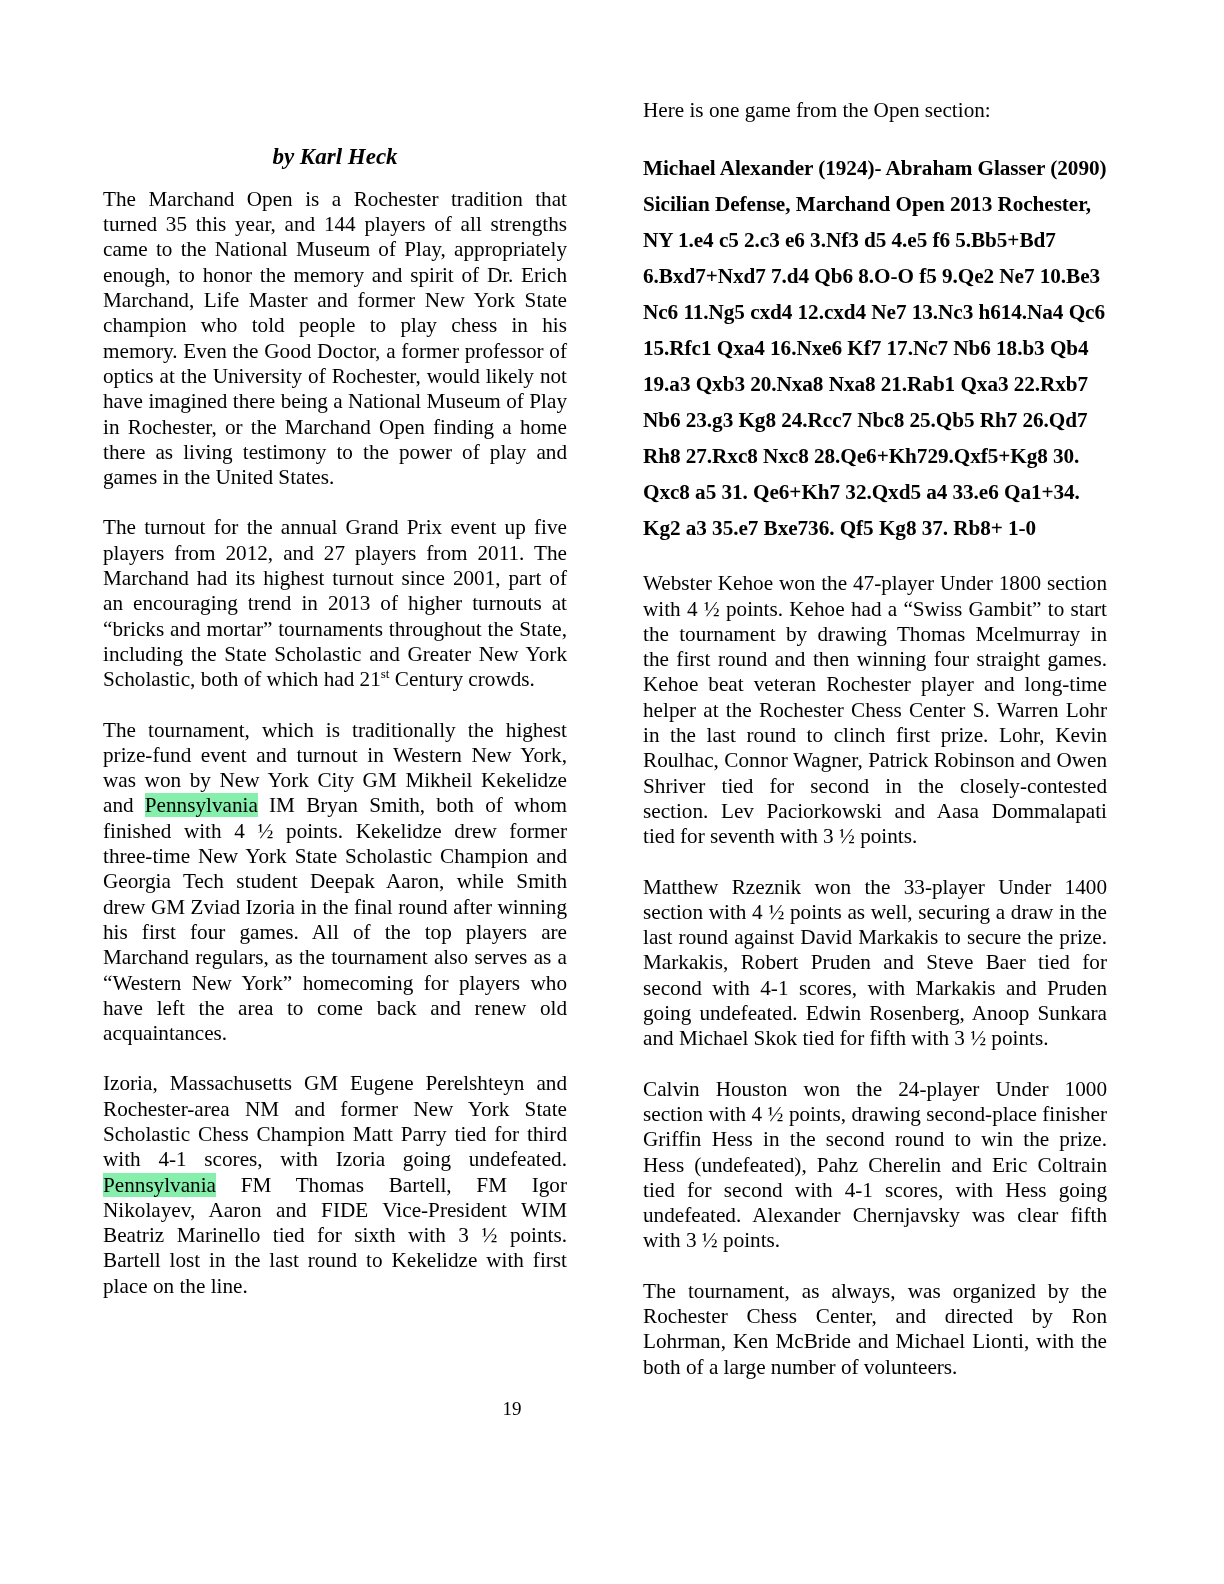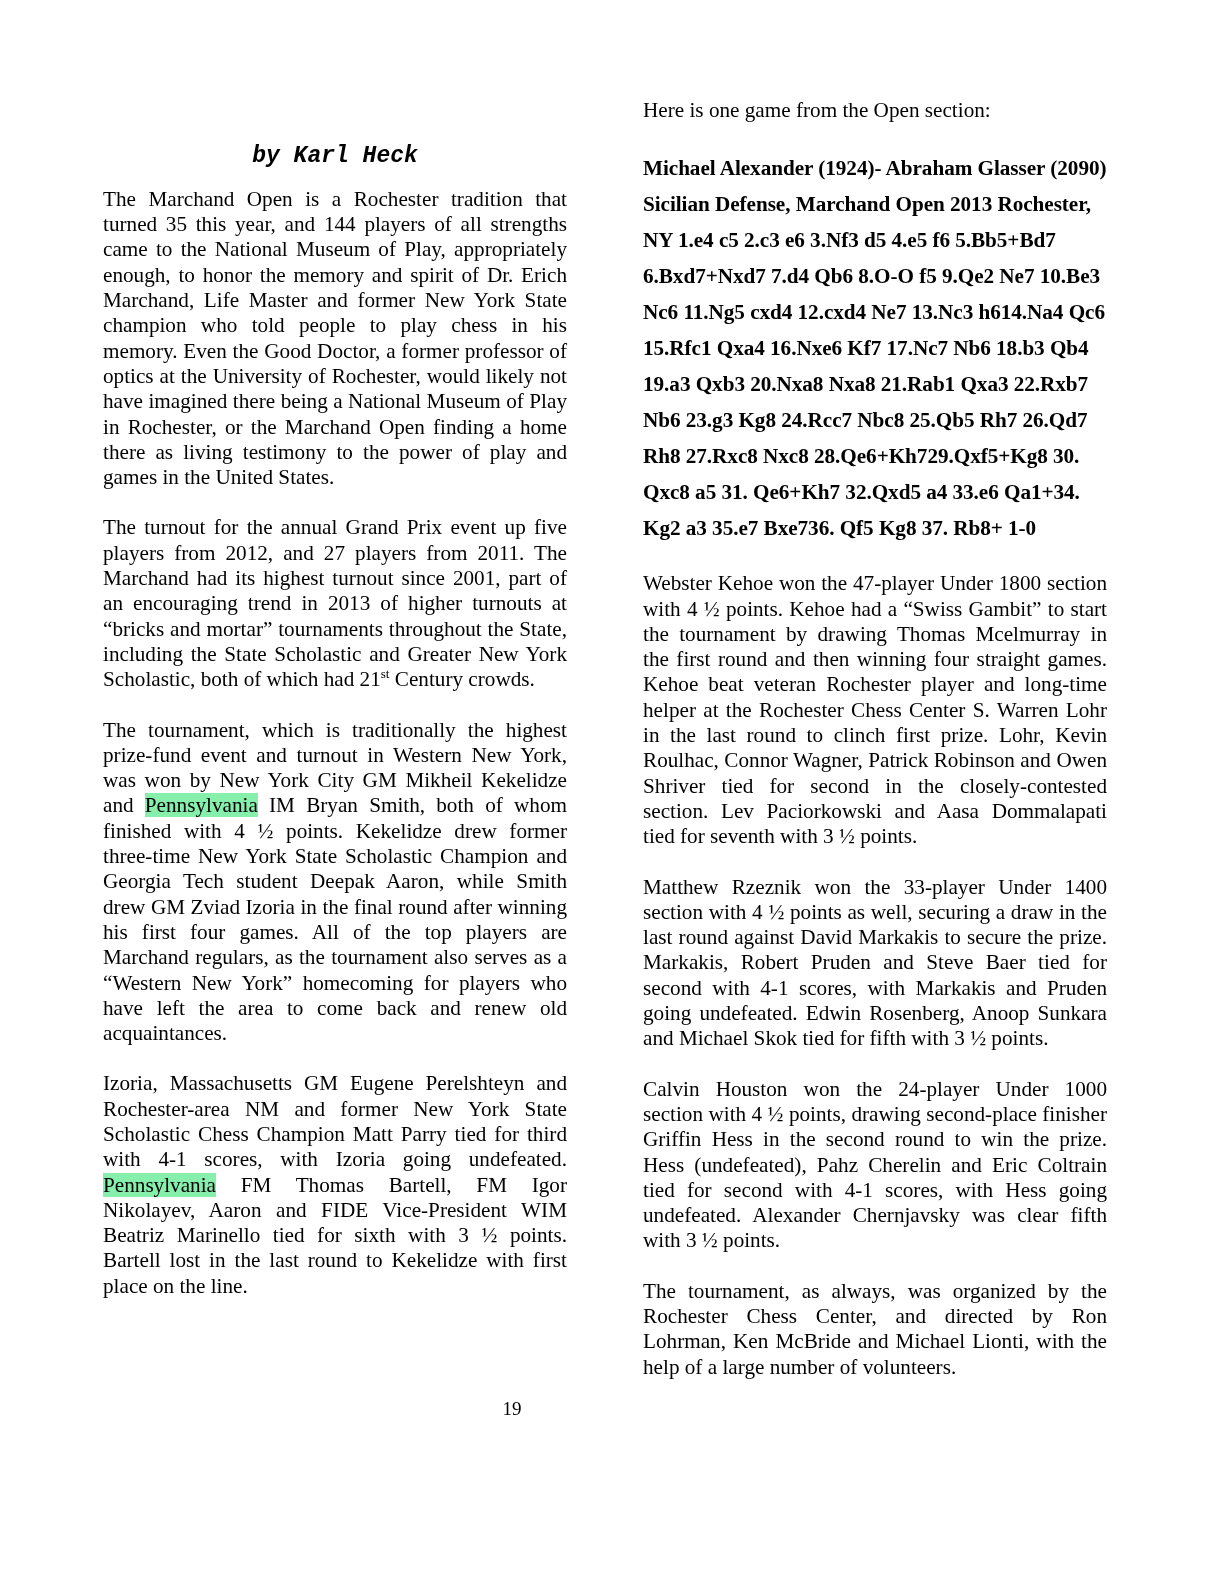--- a/index.html
+++ b/index.html
@@ -50,21 +50,20 @@
     margin: 0 0 2px 0;
     padding: 0 6px;
   }
   .byline {
     font-size: 23px;
     font-weight: bold;
     font-style: italic;
     text-align: center;
     margin: 2px 0 16px 0;
     line-height: 1.2;
-    font-family: Liberation Mono, monospace;
   }
 
   
   p.body {
     font-size: 21.2px;
     line-height: 25.3px;
     text-align: justify;
     text-justify: inter-word;
     margin: 0 0 25px 0;
     hyphens: none;
@@ -138,21 +137,21 @@
       <p class="intro-line">Here is one game from the Open section:</p>
 
       <p class="game">Michael Alexander (1924)- Abraham Glasser (2090) Sicilian Defense, Marchand Open 2013 Rochester, NY 1.e4 c5 2.c3 e6 3.Nf3 d5 4.e5 f6 5.Bb5+Bd7 6.Bxd7+Nxd7 7.d4 Qb6 8.O-O f5 9.Qe2 Ne7 10.Be3 Nc6 11.Ng5 cxd4 12.cxd4 Ne7 13.Nc3 h614.Na4 Qc6 15.Rfc1 Qxa4 16.Nxe6 Kf7 17.Nc7 Nb6 18.b3 Qb4 19.a3 Qxb3 20.Nxa8 Nxa8 21.Rab1 Qxa3 22.Rxb7 Nb6 23.g3 Kg8 24.Rcc7 Nbc8 25.Qb5 Rh7 26.Qd7 Rh8 27.Rxc8 Nxc8 28.Qe6+Kh729.Qxf5+Kg8 30. Qxc8 a5 31. Qe6+Kh7 32.Qxd5 a4 33.e6 Qa1+34. Kg2 a3 35.e7 Bxe736. Qf5 Kg8 37. Rb8+ 1-0</p>
 
       <p class="body">Webster Kehoe won the 47-player Under 1800 section with 4 ½ points.  Kehoe had a “Swiss Gambit” to start the tournament by drawing Thomas Mcelmurray in the first round and then winning four straight games.  Kehoe beat veteran Rochester player and long-time helper at the Rochester Chess Center S. Warren Lohr in the last round to clinch first prize.  Lohr, Kevin Roulhac, Connor Wagner, Patrick Robinson and Owen Shriver tied for second in the closely-contested section.   Lev Paciorkowski and Aasa Dommalapati tied for seventh with 3 ½ points.</p>
 
       <p class="body">Matthew Rzeznik won the 33-player Under 1400 section with 4 ½ points as well, securing a draw in the last round against David Markakis to secure the prize.  Markakis, Robert Pruden and Steve Baer tied for second with 4-1 scores, with Markakis and Pruden going undefeated.  Edwin Rosenberg, Anoop Sunkara and Michael Skok tied for fifth with 3 ½ points.</p>
 
       <p class="body">Calvin Houston won the 24-player Under 1000 section with 4 ½ points, drawing second-place finisher Griffin Hess in the second round to win the prize.  Hess (undefeated), Pahz Cherelin and Eric Coltrain tied for second with 4-1 scores, with Hess going undefeated.   Alexander Chernjavsky was clear fifth with 3 ½ points.</p>
 
-      <p class="body">The tournament, as always, was organized by the Rochester Chess Center, and directed by Ron Lohrman, Ken McBride and Michael Lionti, with the help of a large number of volunteers.</p>
+      <p class="body">The tournament, as always, was organized by the Rochester Chess Center, and directed by Ron Lohrman, Ken McBride and Michael Lionti, with the both of a large number of volunteers.</p>
 
     </div>
 
   </div>
 
   <div class="page-number">19</div>
 
 </div>
 
 </body></html>

